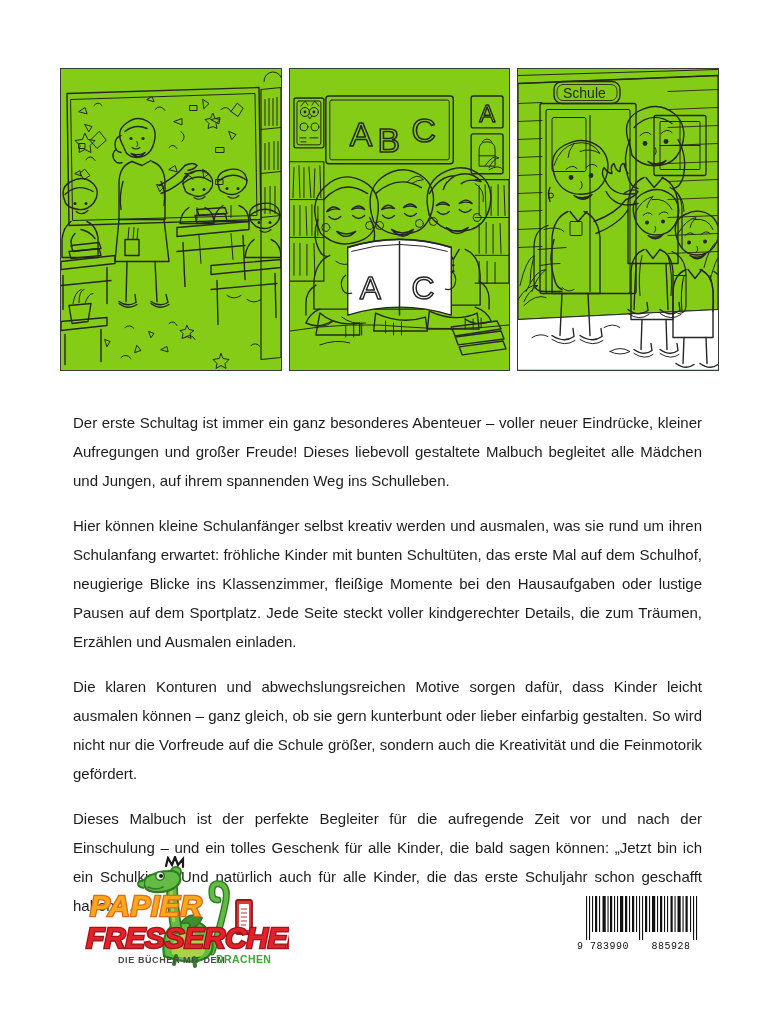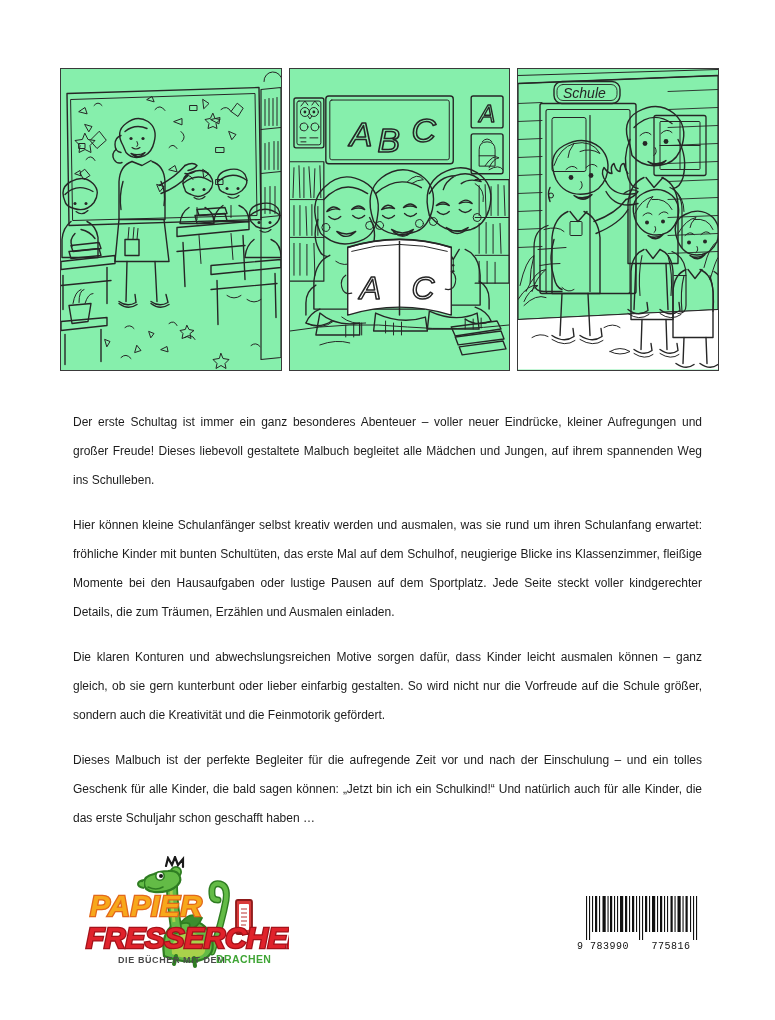--- a/index.html
+++ b/index.html
@@ -13,39 +13,38 @@
   }
   .page{position:relative;width:775px;height:1020px;}
 
   
   .panels{
     position:absolute;left:60px;top:68px;
     width:656px;height:303px;
     display:flex;gap:7px;
   }
   .panel{
-    background:#86efac;
+    background:#84cc16;
     border:1.5px solid #3a3a3a;
     position:relative;
     overflow:hidden;
     flex:0 0 auto;
-    font-style:italic;
   }
   .panel-1{width:220px;}
   .panel-2{width:219px;}
   .panel-3{width:200px;}
   .panel svg{display:block;width:100%;height:100%;}
 
   
   .copy{
     position:absolute;left:73px;top:408px;width:629px;
   }
   .copy p{
     margin:0 0 16px 0;
-    font-size:12px;
+    font-size:15px;
     line-height:29px;
     text-align:justify;
     hyphens:auto;
     -webkit-hyphens:auto;
     color:#1c1c1c;
   }
   .copy p:last-child{margin-bottom:4px;}
 
   
   .logo{
@@ -611,18 +610,18 @@
         <rect x="108.5" y="0" width="2.2" height="36"></rect>
         <rect x="113" y="0" width="1.1" height="36"></rect>
 
         <rect x="116" y="0" width="1.1" height="44"></rect>
         <rect x="119" y="0" width="1.1" height="44"></rect>
       </g>
     </svg>
     <div class="barcode-digits">
       <span class="bc-d-lead">9</span>
       <span class="bc-d-left">783990</span>
-      <span class="bc-d-right">775816</span>
+      <span class="bc-d-right">885928</span>
       <span class="bc-d-trail"></span>
     </div>
   </div>
 
 </div>
 
 </body></html>

